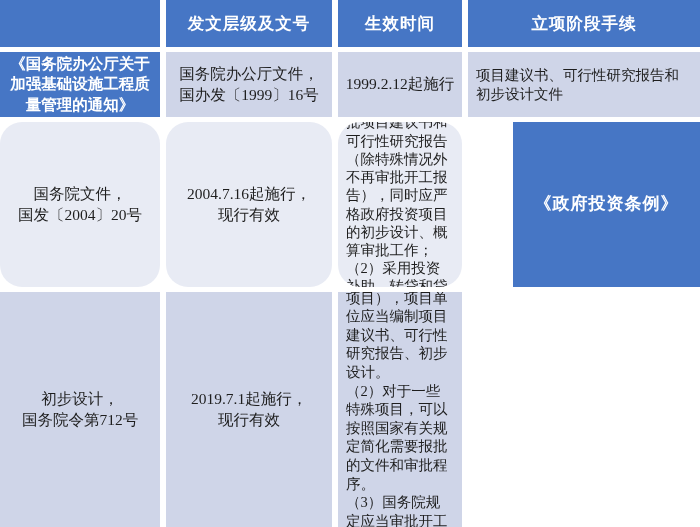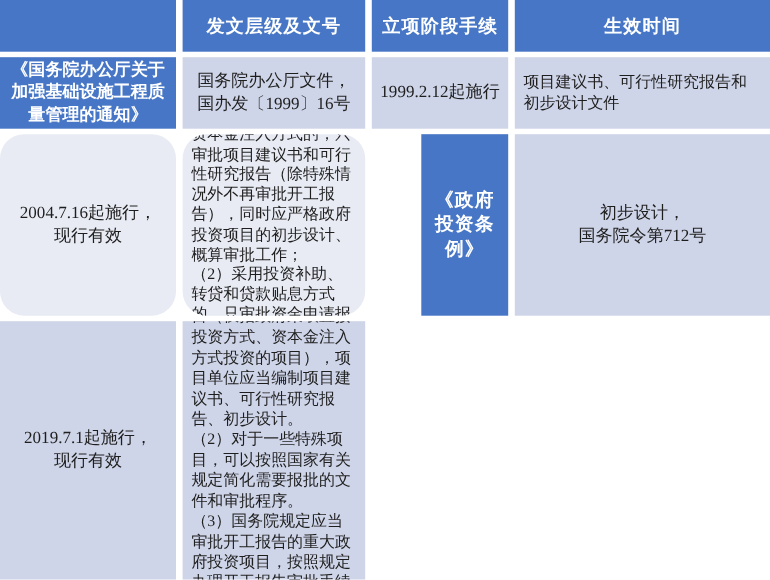--- a/index.html
+++ b/index.html
@@ -60,32 +60,34 @@
   .row2.procedures { line-height: 18.2px; }
   .label.big { font-size: 17px; letter-spacing: 1px; margin-left: 45px; }
 </style>
 </head>
 <body>
 
 <div class="table">
 
   <div class="cell head"></div>
   <div class="cell head">发文层级及文号</div>
+  <div class="cell head">生效时间</div>
   <div class="cell head">立项阶段手续</div>
-  <div class="cell head">生效时间</div>
 
   <div class="cell label">《国务院办公厅关于
 加强基础设施工程质
 量管理的通知》</div>
   <div class="cell band-a">国务院办公厅文件，
 国办发〔1999〕16号</div>
   <div class="cell band-a">1999.2.12起施行</div>
   <div class="cell band-a procedures">项目建议书、可行性研究报告和
 初步设计文件</div>
 
+  <div class="cell band-b">国务院文件，
+国发〔2004〕20号</div>
   <div class="cell band-b">2004.7.16起施行，
 现行有效</div>
   <div class="cell band-b procedures row2">（1）采用直接投资和资本金注入方式的，只审批项目建议书和可行性研究报告（除特殊情况外不再审批开工报告），同时应严格政府投资项目的初步设计、概算审批工作；
 （2）采用投资补助、转贷和贷款贴息方式的，只审批资金申请报告。</div>
 
   <div class="cell label big">《政府投资条例》</div>
   <div class="cell band-a">初步设计，
 国务院令第712号</div>
   <div class="cell band-a">2019.7.1起施行，
 现行有效</div>

